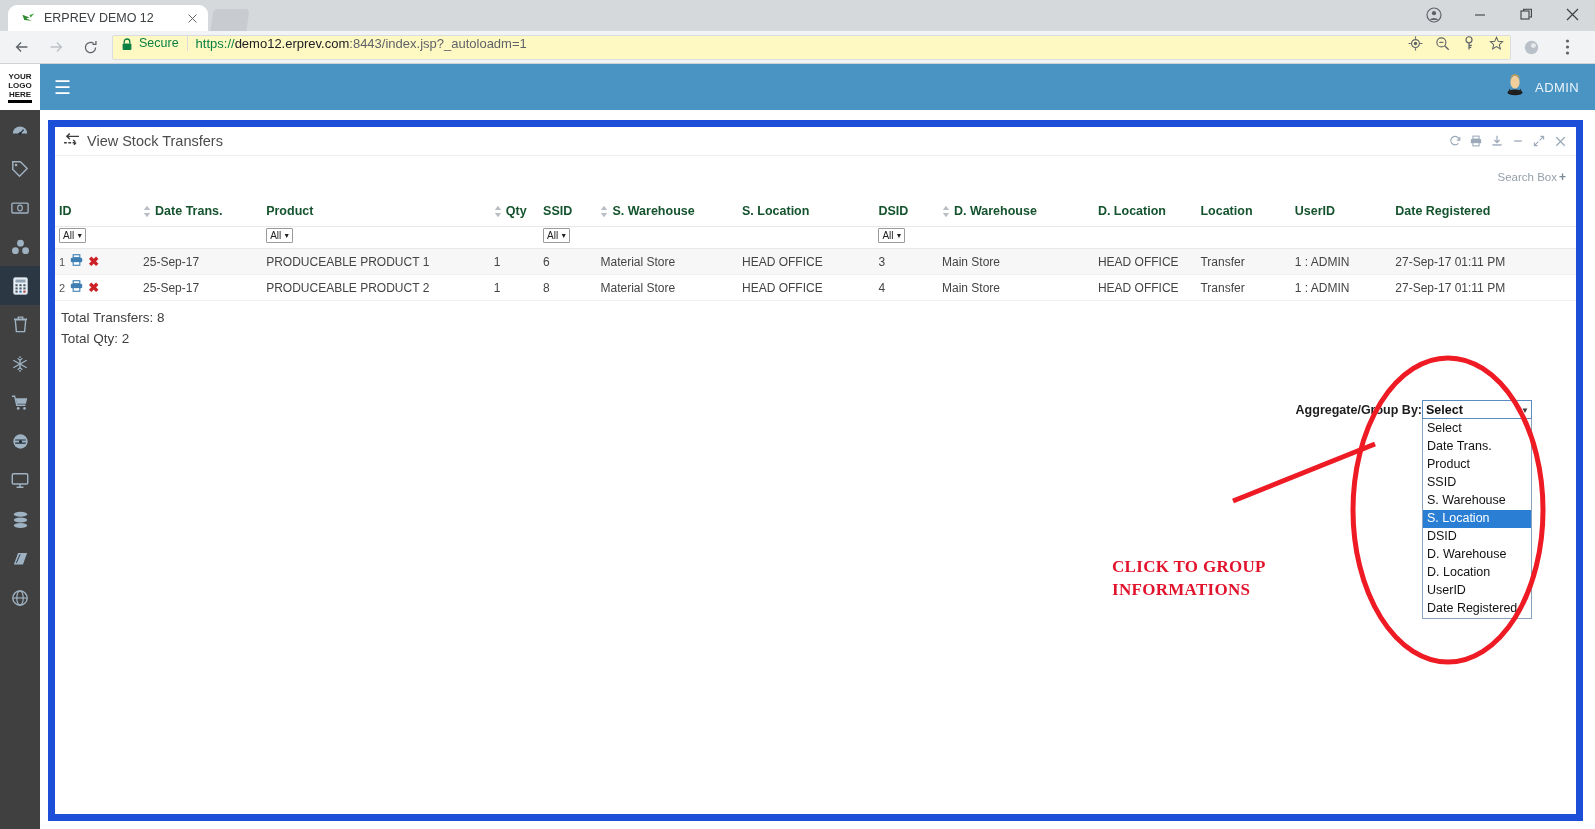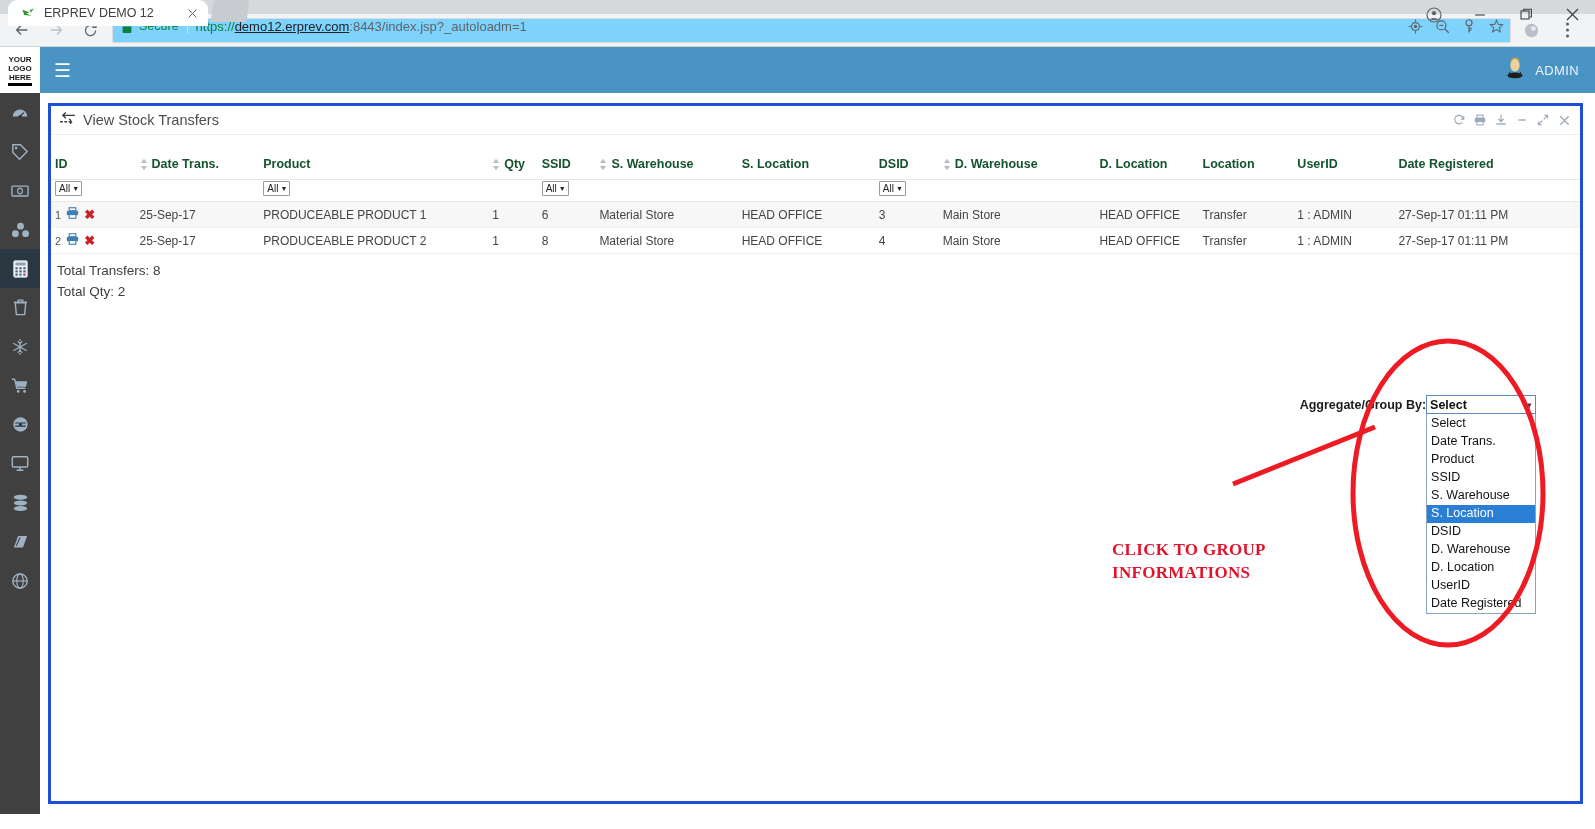--- a/index.html
+++ b/index.html
@@ -6,23 +6,24 @@
   html, body {
     margin: 0; padding: 0;
     width: 1595px; height: 829px;
     overflow: hidden;
     font-family: "Liberation Sans", sans-serif;
     background: #ffffff;
   }
 
   
   .browser-tabstrip {
-    height: 14px;
+    height: 31px;
     background: #d6d9dc;
     display: flex;
+    align-items: flex-end;
     position: relative;
   }
   .tab {
     width: 200px; height: 26px;
     background: #ffffff;
     border-top-left-radius: 9px;
     border-top-right-radius: 9px;
     display: flex; align-items: center;
     padding: 0 8px 0 12px;
     margin-left: 8px;
@@ -69,35 +70,35 @@
     padding: 0 8px;
   }
   .navbtn {
     width: 28px; height: 28px;
     display: flex; align-items: center; justify-content: center;
     color: #5f6368; margin-right: 6px; flex: 0 0 auto;
   }
   .navbtn.disabled { color: #bdc1c6; }
   .omnibox {
     flex: 1 1 auto; height: 25px;
-    background: #7dd3fc;
+    background: #fef9c3;
     border: 1px solid #dadce0;
     border-radius: 2px;
     display: flex; align-items: center;
     padding: 0 6px 8px 8px;
     margin: 0 6px 0 2px;
     min-width: 0;
     justify-content: space-between;
   }
   .lock-icon { width: 13px; height: 13px; margin-right: 5px; flex: 0 0 auto; }
   .secure-txt { color: #0b8043; font-size: 12.5px; margin-right: 8px; flex: 0 0 auto; }
   .omni-sep { width: 1px; height: 15px; background: #dadce0; margin-right: 8px; flex: 0 0 auto; }
   .url { font-size: 13px; color: #202124; white-space: nowrap; overflow: hidden; }
   .url .scheme { color: #0b8043; }
-  .url .host { color: #202124; text-decoration: underline; }
+  .url .host { color: #202124; }
   .url .rest { color: #5f6368; }
   .omni-icons { margin-left: auto; display: flex; align-items: center; gap: 11px; padding-left: 8px; flex: 0 0 auto;}
   .omni-icon { width: 16px; height: 16px; color: #5f6368; display:flex; align-items:center; justify-content:center;}
   .tb-right { display: flex; align-items: center; gap: 2px; flex: 0 0 auto; }
 
   
   .app {
     width: 1595px;
     height: 767px;
     display: flex;
@@ -147,26 +148,25 @@
 
   .content {
     flex: 1 1 auto;
     background: #ffffff;
     padding: 10px 12px 10px 8px;
     min-width: 0;
     display: flex;
   }
   .panel {
     flex: 1 1 auto;
-    border: 3px solid #1d4ed8;
+    border: 7px solid #1d4ed8;
     background: #ffffff;
     display: flex; flex-direction: column;
     min-width: 0;
     position: relative;
-    gap: 16px;
   }
   .panel-head {
     height: 29px;
     display: flex; align-items: center;
     padding: 0 10px 0 8px;
     border-bottom: 1px solid #eceef0;
     flex: 0 0 29px;
   }
   .panel-title {
     font-size: 14.5px; color: #4c4c4c; font-weight: normal;
@@ -606,20 +606,26 @@
             <span class="ptool">
               <svg width="11" height="11" viewBox="0 0 12 12">
                   <path d="M1.4 1.4 L10.6 10.6 M10.6 1.4 L1.4 10.6" stroke="#9aa8b8" stroke-width="1.4"></path>
                 </svg>
             </span>
           </div>
         </div>
 
         <div class="panel-body">
 
+          <div class="searchbox-row">
+            <span class="searchbox-link">
+              <span>Search Box</span>
+              <span class="plus-glyph">+</span>
+            </span>
+          </div>
 
           <table class="grid">
             <colgroup>
               <col style="width:82px">
                 <col style="width:120px">
                 <col style="width:222px">
                 <col style="width:48px">
               <col style="width:56px">
                 <col style="width:138px">
                 <col style="width:133px">

